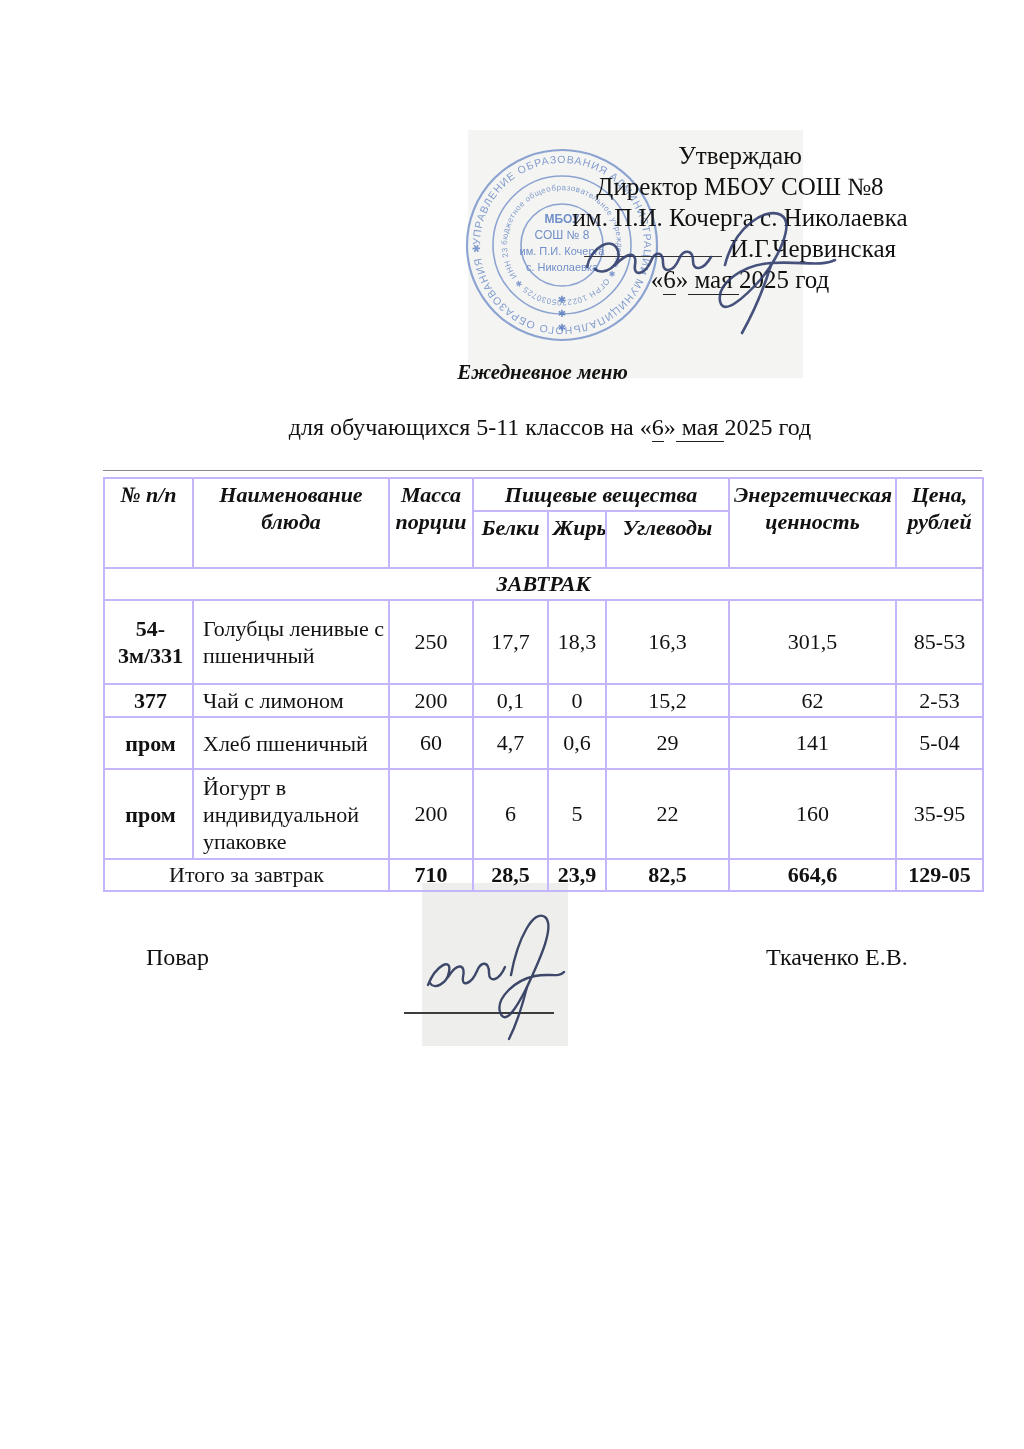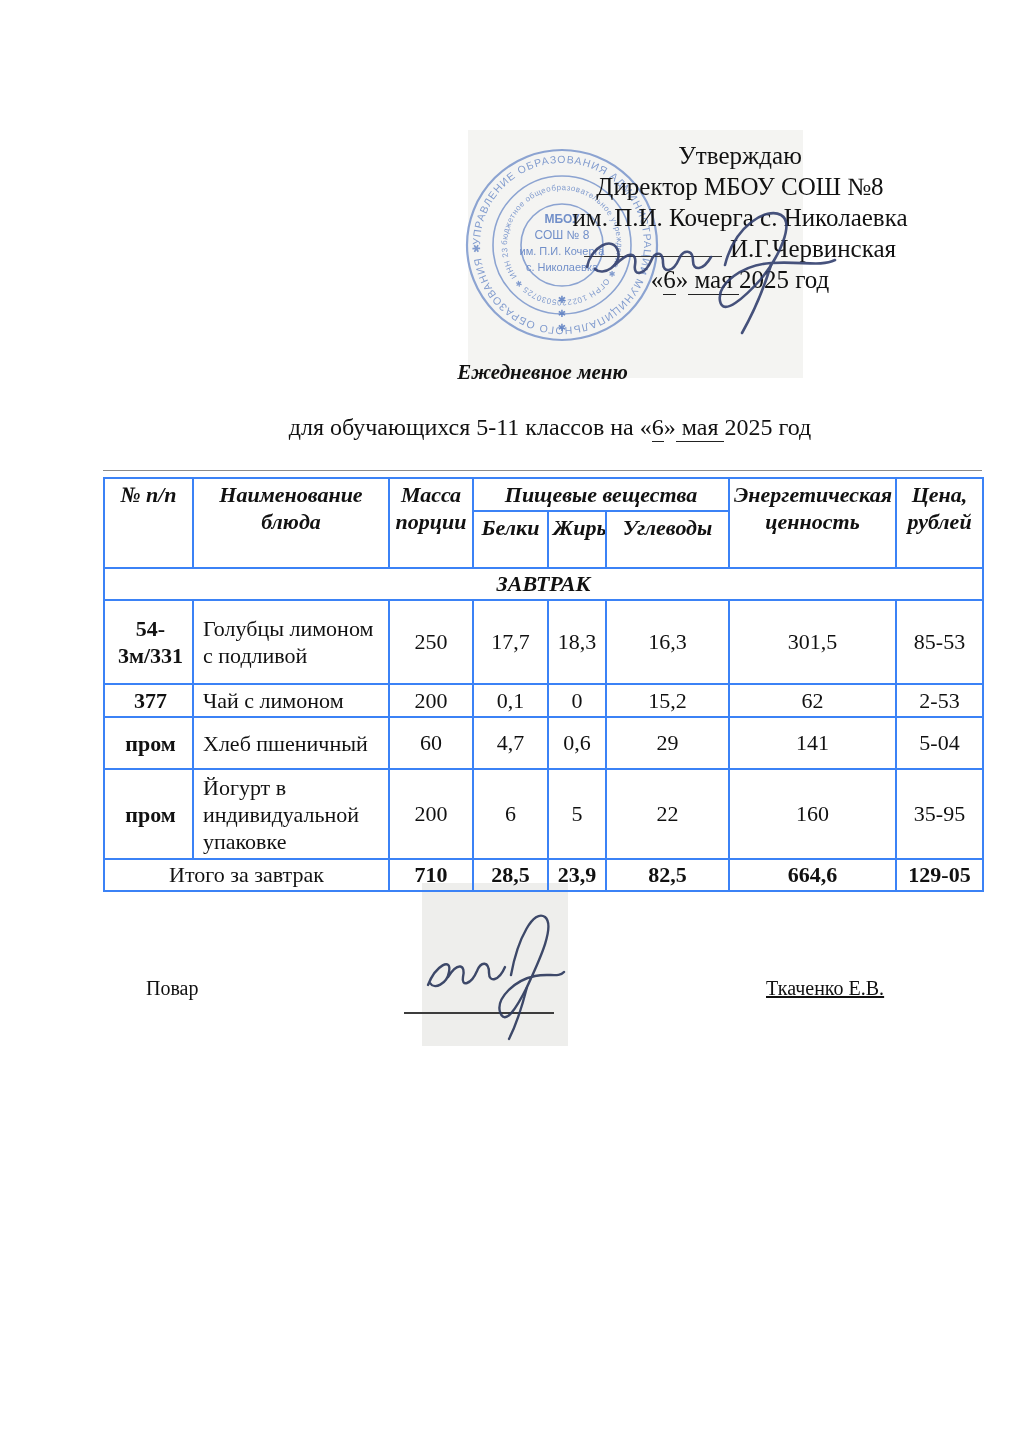--- a/index.html
+++ b/index.html
@@ -19,32 +19,32 @@
   #approval u, .u{text-decoration:none;border-bottom:1.6px solid #222;padding-bottom:1px;}
 
   
   #title{left:103px;top:360px;width:879px;text-align:center;
          font-size:21px;font-weight:bold;font-style:italic;}
   #subtitle{left:0;top:414px;width:1100px;text-align:center;font-size:24px;}
 
   
   #menu-table{position:absolute;left:103px;top:477px;border-collapse:collapse;
               table-layout:fixed;width:879px;font-size:22px;}
-  #menu-table td,#menu-table th{border:2px solid #3b82f6;padding:2px 4px;
+  #menu-table td,#menu-table th{border:2px solid #c4b5fd;padding:2px 4px;
               text-align:center;vertical-align:middle;overflow:hidden;}
   #menu-table th{font-weight:bold;font-style:italic;vertical-align:top;line-height:27px;}
   #menu-table .dish{text-align:left;padding-left:9px;line-height:27px;}
   #menu-table .code{font-weight:bold;line-height:27px;padding-left:8px;}
   #menu-table .section{font-weight:bold;font-style:italic;}
   #menu-table .tot{font-weight:bold;margin-top:48px;}
   #menu-table .num{white-space:nowrap;}
   #topline{left:103px;top:470px;width:879px;height:0;border-top:1.3px solid #8a8a8a;}
 
   
-  .foot{font-size:20px;top:977px;}
+  .foot{font-size:24px;top:944px;}
   #cook-line{left:404px;top:1012px;width:150px;height:0;border-top:2px solid #3c3c3c;}
 
   svg text{font-family:"Liberation Sans","DejaVu Sans",sans-serif;}
 </style>
 </head>
 <body>
 
 <div class="abs scan-bg" style="left:468px;top:130px;width:335px;height:248px;"></div>
 <div class="abs scan-bg2" style="left:422px;top:883px;width:146px;height:163px;"></div>
 
@@ -120,21 +120,21 @@
   <tr style="height:57px">
     <th>Белки</th>
     <th>Жиры</th>
     <th>Углеводы</th>
   </tr>
   <tr style="height:27px">
     <td colspan="8" class="section">ЗАВТРАК</td>
   </tr>
   <tr style="height:84px">
     <td class="code">54-3м/331</td>
-    <td class="dish">Голубцы лимоном с подливой</td>
+    <td class="dish">Голубцы ленивые с пшеничный</td>
     <td class="num">250</td>
     <td class="num">17,7</td>
     <td class="num">18,3</td>
     <td class="num">16,3</td>
     <td class="num">301,5</td>
     <td class="num">85-53</td>
   </tr>
   <tr style="height:27px">
     <td class="code">377</td>
     <td class="dish">Чай с лимоном</td>
@@ -171,21 +171,21 @@
     <td class="num tot">28,5</td>
     <td class="num tot">23,9</td>
     <td class="num tot">82,5</td>
     <td class="num tot">664,6</td>
     <td class="num tot">129-05</td>
   </tr>
 </tbody>
   </table>
 
 <span class="abs foot" style="left:146px;">Повар</span>
-<span class="abs foot" style="left:766px;text-decoration:underline;">Ткаченко Е.В.</span>
+<span class="abs foot" style="left:766px;">Ткаченко Е.В.</span>
 <div id="cook-line" class="abs"></div>
 
 <svg class="abs" style="left:410px;top:895px;" width="170" height="150" viewBox="0 0 170 150" aria-hidden="true">
   <g stroke="#2e3b5e" stroke-width="2.4" fill="none" stroke-linecap="round" opacity="0.92">
     <path d="M18,90 C26,70 42,62 39,77 C37,89 24,95 20,88"></path>
     <path d="M38,82 C48,66 56,70 53,82 C51,92 61,90 67,76 C71,66 79,66 79,78 C79,88 89,86 95,72"></path>
     <path d="M101,80 C108,42 124,14 135,22 C146,31 128,68 117,92 C107,112 95,132 90,117 C86,103 105,85 125,81 C139,78 149,83 154,77"></path>
     <path d="M117,92 C112,112 106,130 99,144"></path>
   </g>
 </svg>

